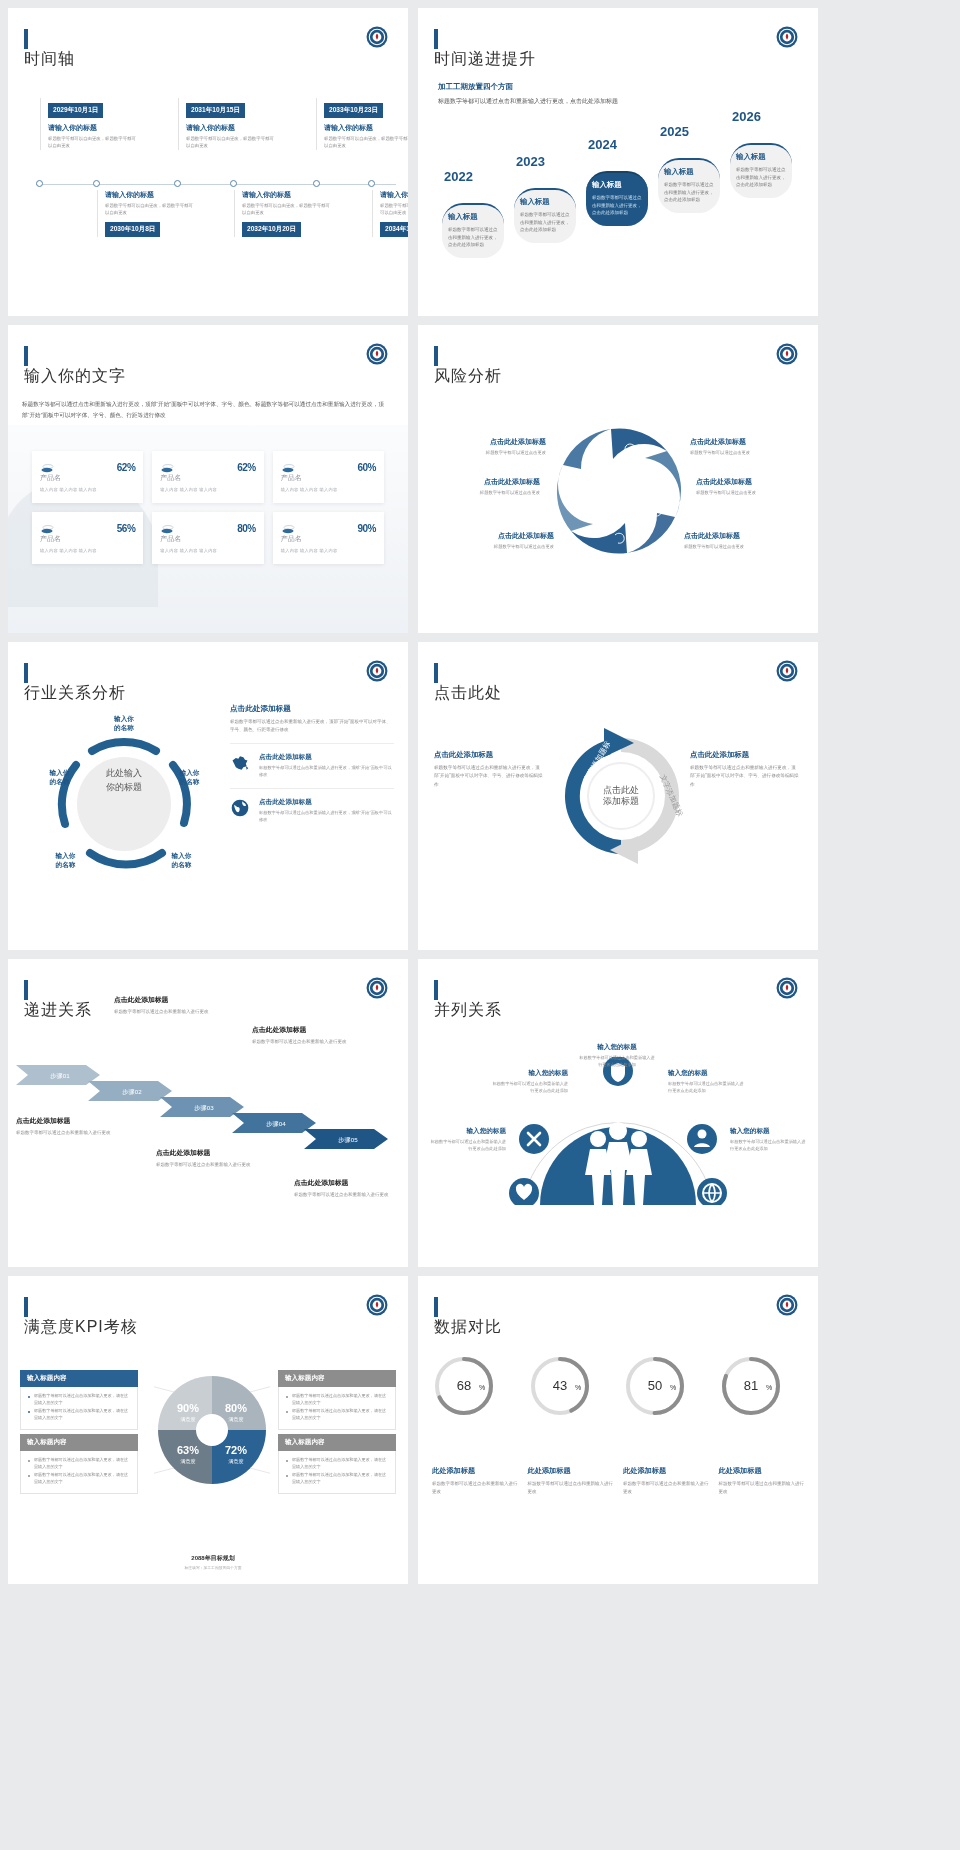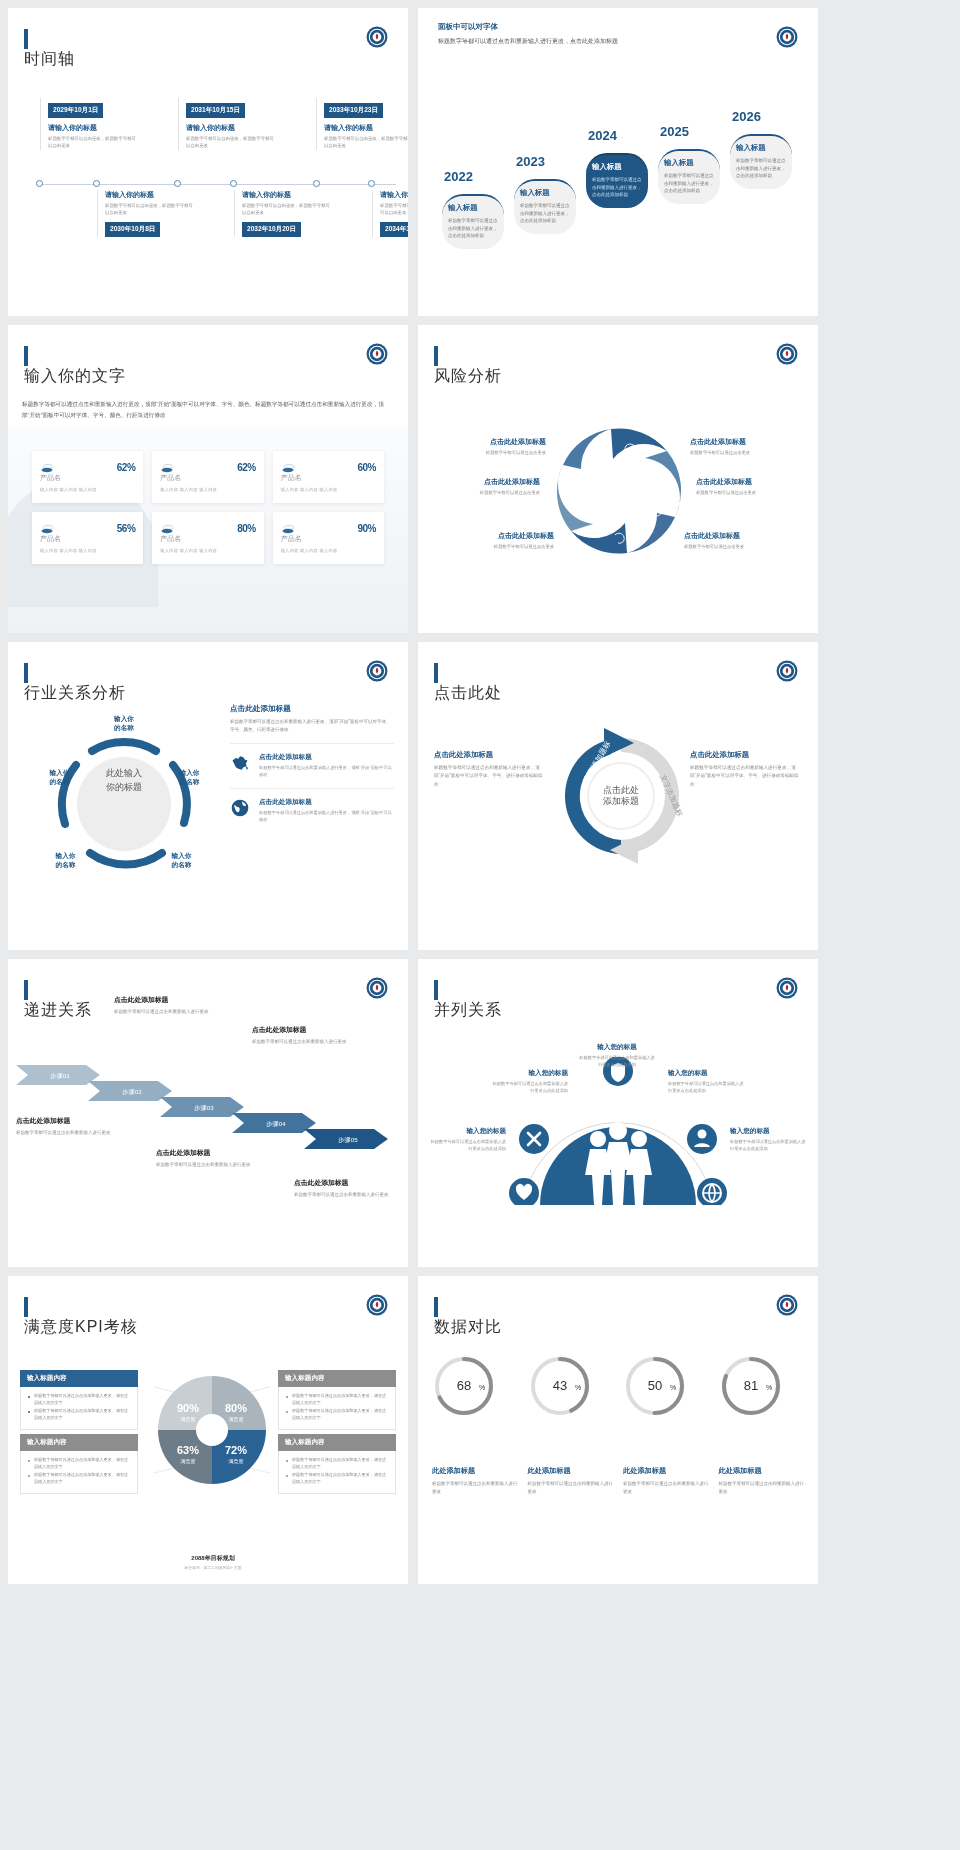--- a/index.html
+++ b/index.html
@@ -41,21 +41,21 @@
   .tl-up { top:0px; }
   .tl-dn { top:92px; }
   .tl-box { border-left:1px solid #e2e2e2; padding-left:7px; }
   
   .p2-lead { padding:0 20px; margin-top:14px; }
   .p2-lead h4 { color:#1f5686; font-size:7.5px; margin-bottom:4px; }
   .p2-lead p { font-size:6px; color:#555; line-height:1.7; }
   .yrs { position:absolute; left:18px; right:10px; bottom:45px; height:150px; }
   .yr { position:absolute; width:62px; }
   .yr .y { font-size:13px; font-weight:bold; color:#1f5686; padding-left:2px; }
-  .yr .bx { border-top:2px solid #1f5686; background:#f1f1f1; padding:7px 6px 9px; margin-top:10px;border-radius:21px; }
+  .yr .bx { border-top:2px solid #1f5686; background:#f1f1f1; padding:7px 6px 9px; margin-top:19px;border-radius:21px; }
   .yr .bx h5 { font-size:7.4px; color:#1f5686; font-weight:bold; margin-bottom:4px; }
   .yr .bx p { font-size:4.5px; color:#777; line-height:1.7; }
   .yr.dark .bx { background:#1f5686; border-top:2px solid #174365; }
   .yr.dark .bx h5 { color:#fff; }
   .yr.dark .bx p { color:#cfe0ef; }
   
   .p3-desc { padding:0 14px; margin-top:14px; font-size:5.6px; color:#555; line-height:1.9; }
   .p3-wrap { position:absolute; left:0; right:0; bottom:0; top:100px; background:linear-gradient(180deg,#fbfcfd,#eef1f5); }
   .p3-wrap:before{content:"";position:absolute;left:-10px;top:52px;width:160px;height:130px;background:#dde3ea;border-radius:50% 50% 0 0 / 60% 60% 0 0;opacity:.55;}
   .cards { position:relative; display:grid; grid-template-columns:repeat(3,1fr); gap:9px; padding:26px 24px; }
@@ -171,51 +171,55 @@
       </div>
       <div class="tl-card tl-dn tl-box" style="left:364px;width:92px">
         <div class="t" style="margin-top:0">请输入你的标题</div>
         <div class="d">标题数字等都可以自由更改，标题数字等都可以自由更改</div>
         <div class="date" style="margin-top:4px">2034年10月30日</div>
       </div>
     </div>
   </div>
 
   <div class="slide">
+    <div class="s-head">
+      <div class="s-bar"></div>
+      <div class="s-title">时间递进提升</div>
+    </div>
     <div class="logo">
       <svg viewBox="0 0 40 40">
           <circle cx="20" cy="20" r="19" fill="#1f5686"></circle>
           <circle cx="20" cy="20" r="15" fill="#fff"></circle>
           <circle cx="20" cy="20" r="13" fill="#1f5686"></circle>
           <circle cx="20" cy="20" r="8" fill="#fff"></circle>
           <path d="M20 14c3 2 3 7 0 11-3-4-3-9 0-11z" fill="#b5232c"></path>
         </svg>
     </div>
 
     <div class="p2-lead">
-      <h4>面板中可以对字体</h4>
+      <h4>加工工期放置四个方面</h4>
       <p>标题数字等都可以通过点击和重新输入进行更改，点击此处添加标题</p>
     </div>
 
     <div class="yrs">
       <div class="yr" style="left:6px; top:48px">
         <div class="y">2022</div>
         <div class="bx">
             <h5>输入标题</h5>
             <p>标题数字等都可以通过点击和重新输入进行更改，点击此处添加标题</p>
           </div>
       </div>
       <div class="yr" style="left:78px; top:33px">
         <div class="y">2023</div>
         <div class="bx">
             <h5>输入标题</h5>
             <p>标题数字等都可以通过点击和重新输入进行更改，点击此处添加标题</p>
           </div>
       </div>
-      <div class="yr dark" style="left:150px; top:7px">
+      <div class="yr dark" style="left:150px; top:16px">
         <div class="y">2024</div>
         <div class="bx">
             <h5>输入标题</h5>
             <p>标题数字等都可以通过点击和重新输入进行更改，点击此处添加标题</p>
           </div>
       </div>
       <div class="yr" style="left:222px; top:3px">
         <div class="y">2025</div>
         <div class="bx">
             <h5>输入标题</h5>

